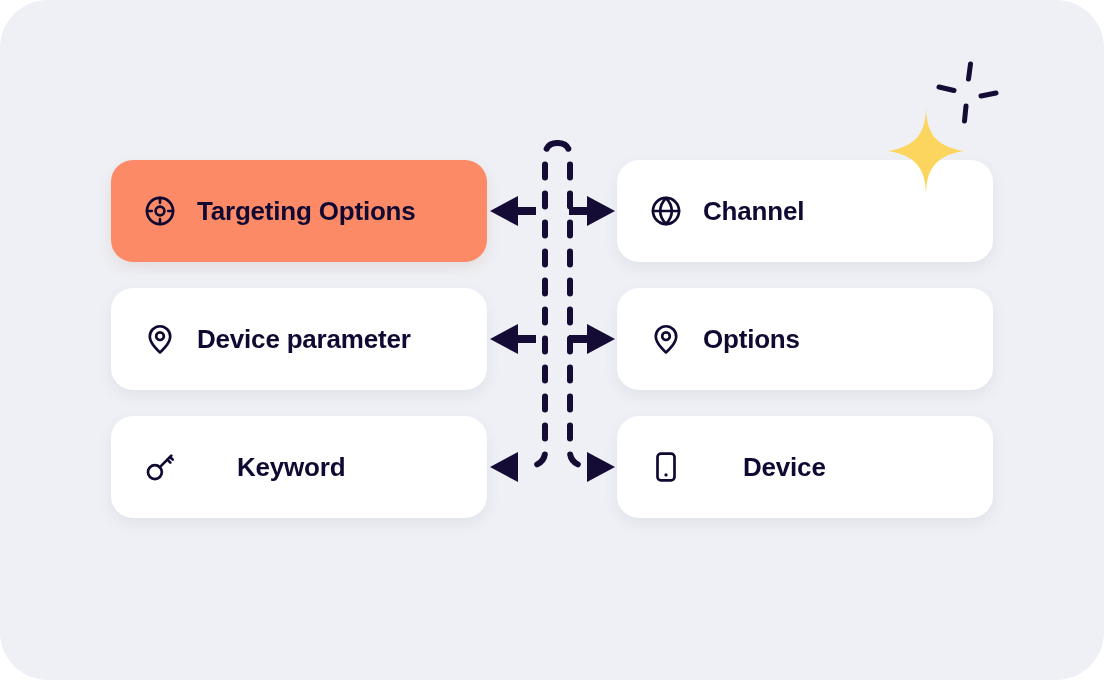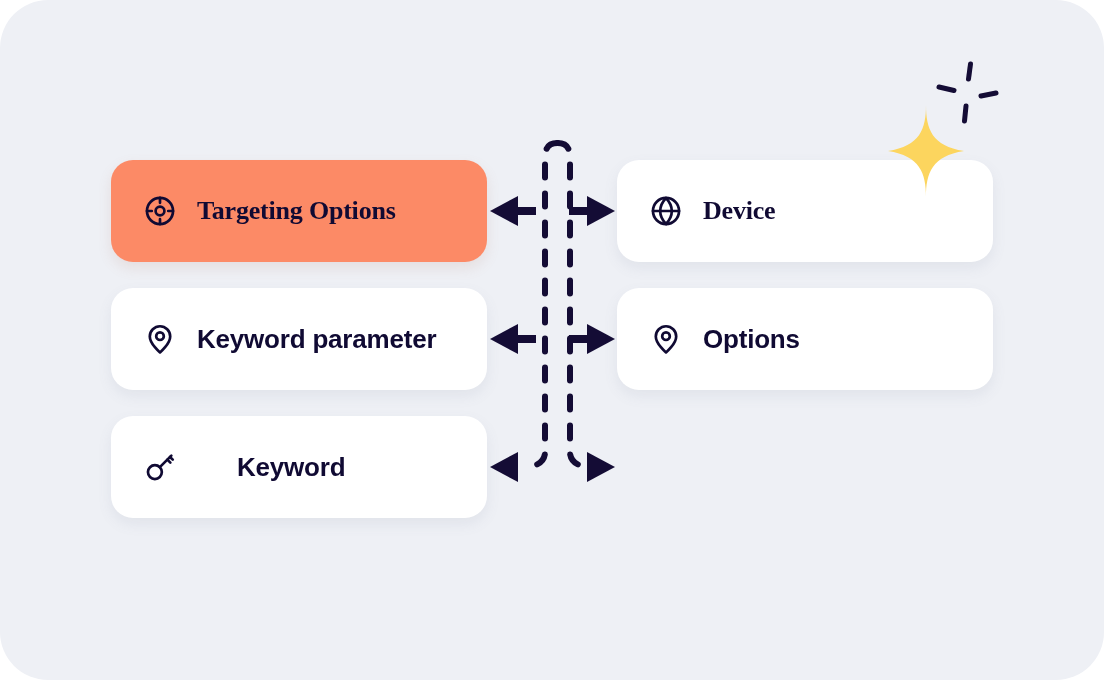--- a/index.html
+++ b/index.html
@@ -51,21 +51,21 @@
     font-size: 26px;
     font-weight: 700;
     color: #100a33;
     letter-spacing: -0.2px;
     line-height: 1;
     white-space: nowrap;
   }
 
   .col-left  { left: 111px; }
   .col-right { left: 617px; }
-  .row-1 { top: 160px; font-family: Liberation Serif, serif; }
+  .row-1 { top: 160px; }
   .row-2 { top: 288px; }
   .row-3 { top: 416px; gap: 40px; }
 
   
   #connector {
     position: absolute;
     left: 0;
     top: 0;
     width: 1104px;
     height: 680px;
@@ -120,49 +120,56 @@
       <path d="M12 2.8V6.2M12 17.8V21.2M2.8 12H6.2M17.8 12H21.2" stroke="#100a33" stroke-width="1.9" stroke-linecap="round"></path>
     </svg>
     <span class="card-label">Targeting Options</span>
   </div>
 
   <div class="card col-left row-2">
     <svg class="card-icon" viewBox="0 0 24 24" fill="none">
       <path d="M12 21.5s7.2-6.1 7.2-11.3A7.2 7.2 0 1 0 4.8 10.2c0 5.2 7.2 11.3 7.2 11.3Z" stroke="#100a33" stroke-width="1.9" stroke-linejoin="round"></path>
       <circle cx="12" cy="10" r="2.7" stroke="#100a33" stroke-width="1.9"></circle>
     </svg>
-    <span class="card-label">Keyword parameter</span>
+    <span class="card-label">Device parameter</span>
   </div>
 
   <div class="card col-left row-3">
     <svg class="card-icon" viewBox="0 0 24 24" fill="none">
       <circle cx="8.4" cy="15.6" r="4.9" stroke="#100a33" stroke-width="1.9"></circle>
       <path d="M11.9 12.1 20 4" stroke="#100a33" stroke-width="1.9" stroke-linecap="round"></path>
       <path d="M17.2 6.8l2.1 2.1M19.1 4.9l1.9 1.9" stroke="#100a33" stroke-width="1.9" stroke-linecap="round"></path>
     </svg>
     <span class="card-label">Keyword</span>
   </div>
 
   <div class="card col-right row-1">
     <svg class="card-icon" viewBox="0 0 24 24" fill="none">
       <circle cx="12" cy="12" r="9.2" stroke="#100a33" stroke-width="1.9"></circle>
       <path d="M2.8 12h18.4" stroke="#100a33" stroke-width="1.9" stroke-linecap="round"></path>
       <path d="M12 2.8c2.7 2.9 4.1 6.1 4.1 9.2s-1.4 6.3-4.1 9.2c-2.7-2.9-4.1-6.1-4.1-9.2S9.3 5.7 12 2.8Z" stroke="#100a33" stroke-width="1.9" stroke-linejoin="round"></path>
     </svg>
-    <span class="card-label">Device</span>
+    <span class="card-label">Channel</span>
   </div>
 
   <div class="card col-right row-2">
     <svg class="card-icon" viewBox="0 0 24 24" fill="none">
       <path d="M12 21.5s7.2-6.1 7.2-11.3A7.2 7.2 0 1 0 4.8 10.2c0 5.2 7.2 11.3 7.2 11.3Z" stroke="#100a33" stroke-width="1.9" stroke-linejoin="round"></path>
       <circle cx="12" cy="10" r="2.7" stroke="#100a33" stroke-width="1.9"></circle>
     </svg>
     <span class="card-label">Options</span>
   </div>
 
+  <div class="card col-right row-3">
+    <svg class="card-icon" viewBox="0 0 24 24" fill="none">
+      <rect x="6" y="2.6" width="12" height="18.8" rx="2.4" stroke="#100a33" stroke-width="1.9"></rect>
+      <circle cx="12" cy="17.6" r="1.15" fill="#100a33"></circle>
+    </svg>
+    <span class="card-label">Device</span>
+  </div>
 
   <svg id="sparkle-star" viewBox="0 0 76 92" fill="none">
     <path d="M38 0c0 24 6 41 38 46-32 5-38 22-38 46 0-24-6-41-38-46 32-5 38-22 38-46Z" fill="#fcd55e"></path>
   </svg>
 
   <svg id="sparkle-cross" viewBox="0 0 66 66" fill="none">
     <path d="M35.5 4 33.5 19" stroke="#140c35" stroke-width="5" stroke-linecap="round"></path>
     <path d="M31 46 29.5 61" stroke="#140c35" stroke-width="5" stroke-linecap="round"></path>
     <path d="M4 27 19 30.5" stroke="#140c35" stroke-width="5" stroke-linecap="round"></path>
     <path d="M46 36 61 33" stroke="#140c35" stroke-width="5" stroke-linecap="round"></path>

